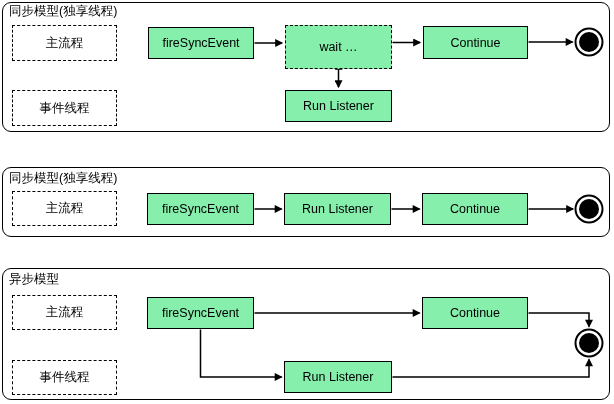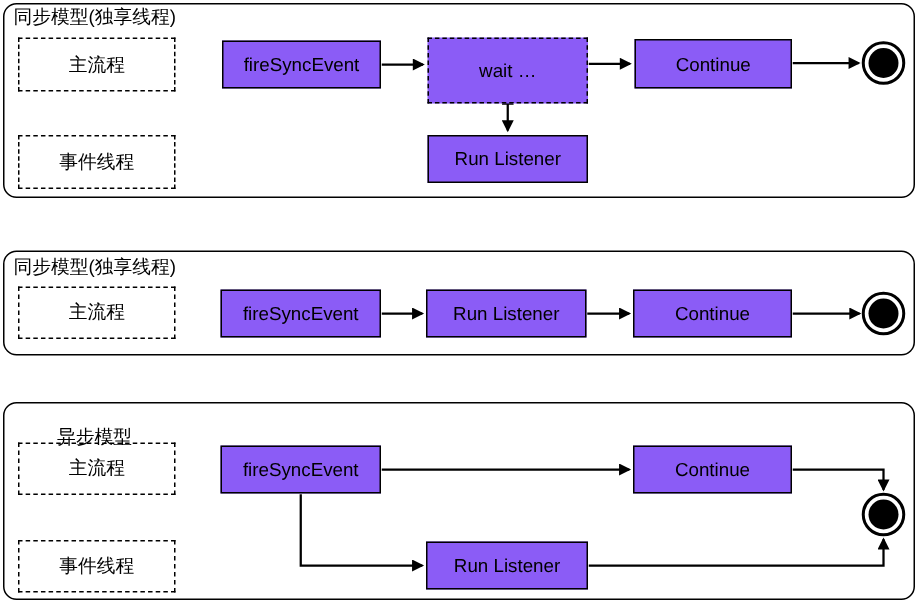--- a/index.html
+++ b/index.html
@@ -11,21 +11,21 @@
   .overlay { position:absolute; left:0; top:0; pointer-events:none; }
   .panel {
     position:absolute; border:1.5px solid #000; border-radius:9px;
     background:transparent; box-sizing:border-box;
   }
   .ptitle {
     position:absolute; font-size:12.5px; line-height:14px; white-space:nowrap;
   }
   .node {
     position:absolute; box-sizing:border-box; border:1.5px solid #000;
-    background:#8b5cf6; display:flex; align-items:center; justify-content:center;
+    background:#86efac; display:flex; align-items:center; justify-content:center;
     font-size:12.5px; white-space:nowrap; text-align:center;
   }
   .dashed { border-style:dashed;text-align:right; }
   .lane { background:transparent; }
   line, polyline { stroke:#000; stroke-width:1.5; fill:none; }
   .final-ring { fill:#ffffff; stroke:#000; stroke-width:2; }
   .final-dot  { fill:#000; stroke:none; }
 </style>
 </head>
 <body>
@@ -76,20 +76,20 @@
   <div class="node" style="left:285px; top:90px; width:107px; height:32px;">Run Listener</div>
 
   <div class="panel" style="left:2px; top:167px; width:608px; height:70px;"></div>
   <div class="ptitle" style="left:9px; top:171px;">同步模型(独享线程)</div>
   <div class="node dashed lane" style="left:12px; top:191px; width:105px; height:35px;">主流程</div>
   <div class="node" style="left:147px; top:193px; width:107px; height:32px;">fireSyncEvent</div>
   <div class="node" style="left:284px; top:193px; width:107px; height:32px;">Run Listener</div>
   <div class="node" style="left:422px; top:193px; width:106px; height:32px;">Continue</div>
 
   <div class="panel" style="left:2px; top:268px; width:608px; height:132px;"></div>
-  <div class="ptitle" style="left:9px; top:284px;margin-left:29px;">异步模型</div>
+  <div class="ptitle" style="left:9px; top:272px;">异步模型</div>
   <div class="node dashed lane" style="left:12px; top:295px; width:105px; height:35px;">主流程</div>
   <div class="node dashed lane" style="left:12px; top:360px; width:105px; height:35px;">事件线程</div>
   <div class="node" style="left:147px; top:297px; width:107px; height:32px;">fireSyncEvent</div>
   <div class="node" style="left:422px; top:297px; width:106px; height:32px;">Continue</div>
   <div class="node" style="left:284px; top:361px; width:108px; height:32px;">Run Listener</div>
 
 </div>
 
 </body></html>

